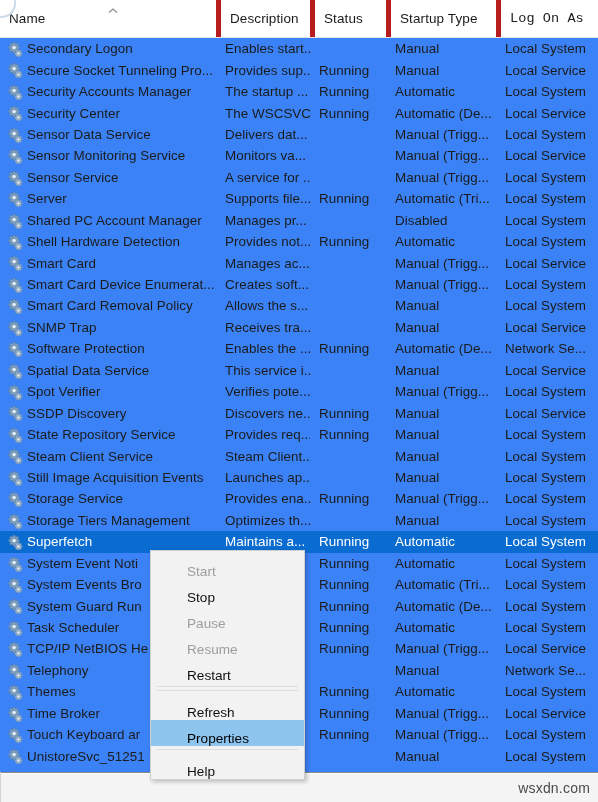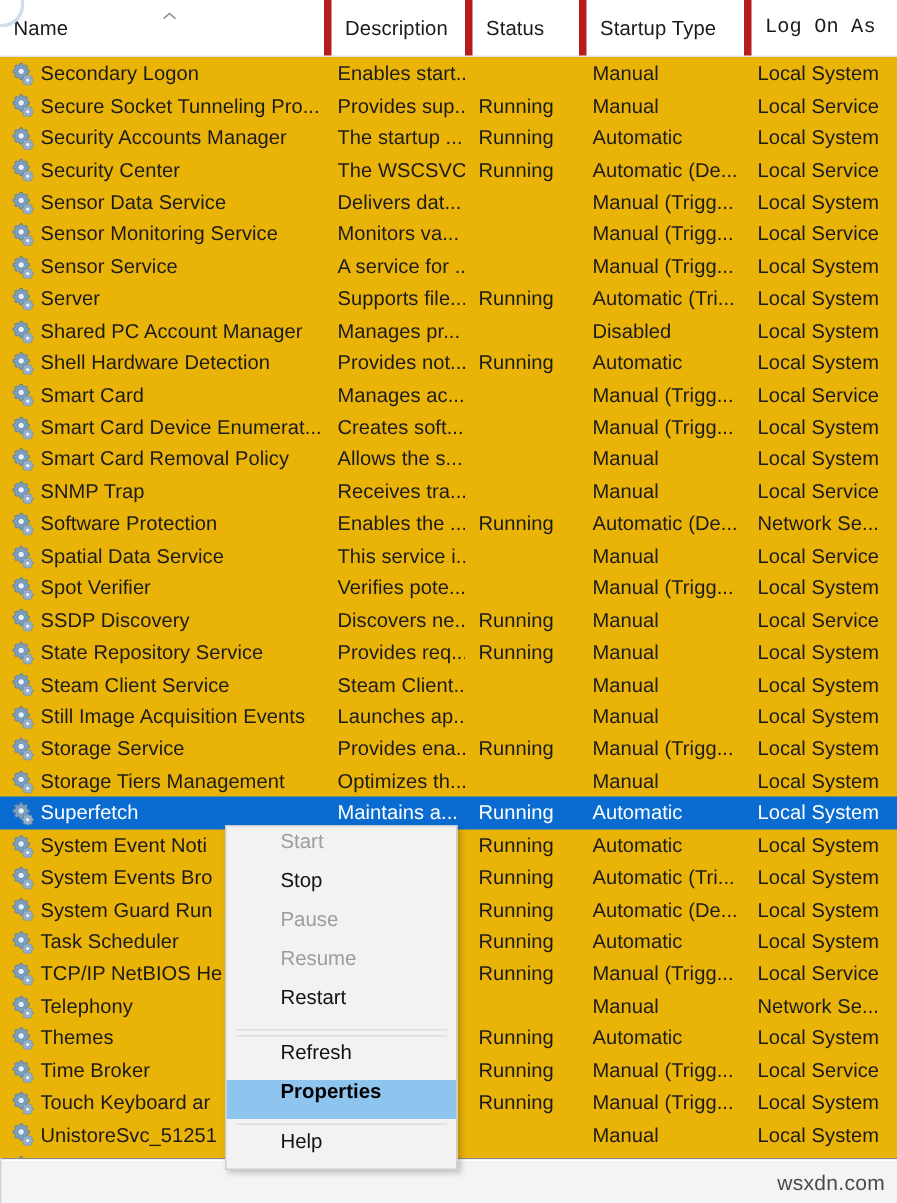--- a/index.html
+++ b/index.html
@@ -89,21 +89,21 @@
   }
 
   
   .rows-viewport {
     position: absolute;
     left: 0;
     top: 38px;
     width: 598px;
     height: 734px;
     overflow: hidden;
-    background: #eab308;
+    background: #3b82f6;
   }
 
   .row {
     position: relative;
     height: 21.45px;
     width: 598px;
     display: block;
     white-space: nowrap;
   }
   .row.selected { background: #0a6cd0; }
@@ -148,30 +148,30 @@
     border: 1px solid #cfcfcf;
     box-shadow: 2px 2px 4px rgba(0,0,0,0.22);
     z-index: 20;
     padding: 2px 0 0 0;
   }
 
   .ctx-item {
     position: relative;
     height: 26px;
     display: flex;
-    align-items: flex-start;
+    align-items: flex-end;
     padding-left: 36px;
     font-size: 13.6px;
     color: #111111;
     white-space: nowrap;
   }
   .ctx-item.disabled { color: #9d9d9d; }
   .ctx-item.highlight {
     background: #8ec5ef;
-    font-weight: bold;
+    font-weight: normal;
     color: #000000;
   }
   .ctx-item .submenu-arrow {
     position: absolute;
     right: 12px;
     top: 50%;
     transform: translateY(-50%);
     font-size: 11px;
     color: #555;
   }

